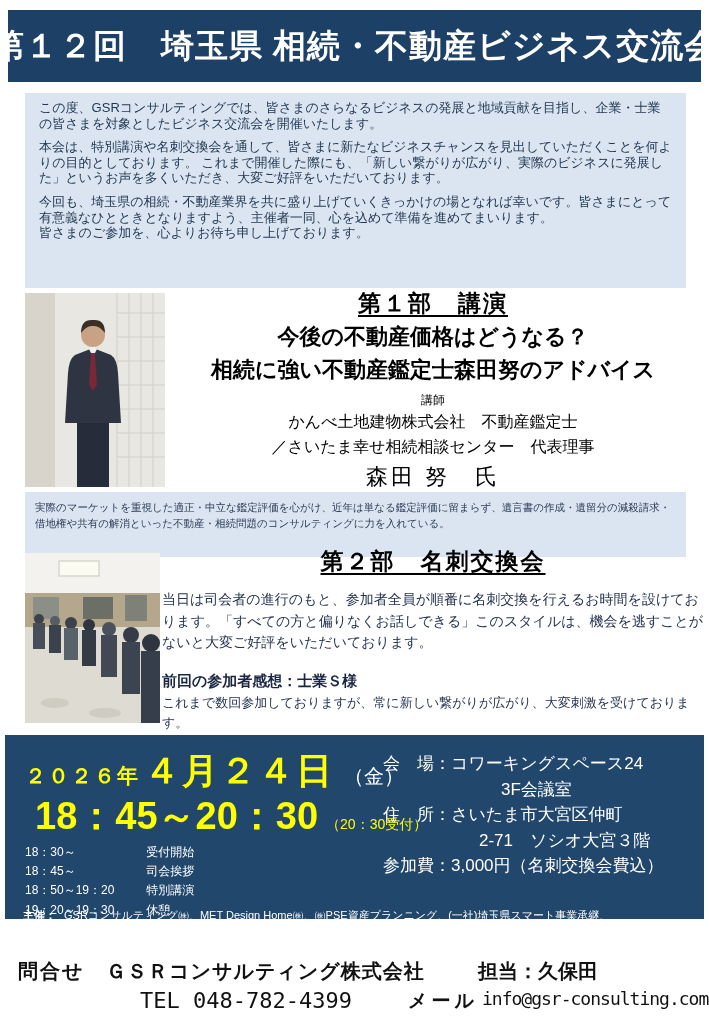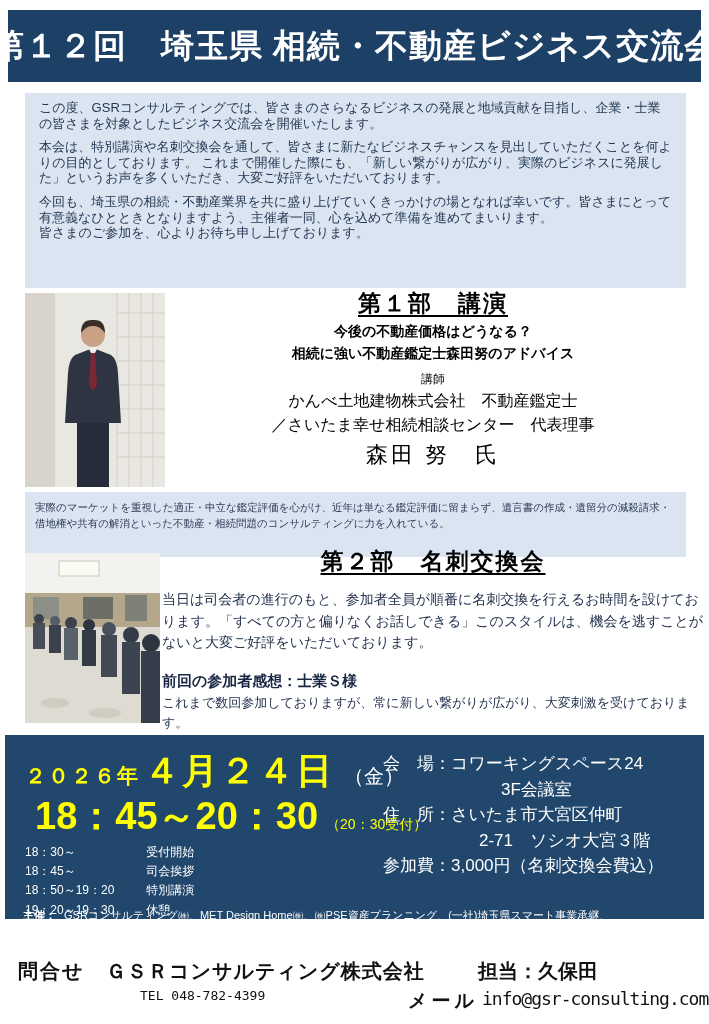--- a/index.html
+++ b/index.html
@@ -35,21 +35,21 @@
   .photo{position:absolute;background:#ddd;overflow:hidden;}
   .speaker-photo{left:25px;top:293px;width:140px;height:194px;}
   .networking-photo{left:25px;top:553px;width:135px;height:170px;}
   .sec1-content{
     position:absolute;left:162px;top:288px;width:542px;text-align:center;color:#000;
   }
   .sec-heading{
     font-size:23px;font-weight:bold;text-decoration:underline;
     text-underline-offset:4px;letter-spacing:2px;color:#000;
   }
-  .sec1-title{font-size:14px;font-weight:bold;line-height:1.35;margin-top:3px;}
+  .sec1-title{font-size:22px;font-weight:bold;line-height:1.35;margin-top:3px;font-family:Liberation Serif, serif;}
   .lecturer-label{font-size:12px;margin-top:8px;}
   .affiliation{font-size:16px;line-height:1.45;margin-top:1px;}
   .speaker-name{font-size:22px;font-weight:normal;letter-spacing:3px;margin-top:4px;}
   .bio-box{
     position:absolute;left:25px;top:492px;width:661px;height:65px;
     background:var(--light-blue);
     padding:7px 10px;font-size:10.5px;line-height:1.55;color:#2b3a55;
   }
   
   .sec2-content{position:absolute;left:162px;top:546px;width:542px;}
@@ -89,21 +89,21 @@
   }
   .organizer-label{white-space:nowrap;margin-right:8px;font-weight:bold;}
   .organizer-lines{}
   
   .footer{position:absolute;left:0;top:952px;width:709px;height:72px;background:#fff;color:#111;}
   .footer-line1{position:absolute;top:6px;left:0;width:100%;height:28px;}
   .footer-line2{position:absolute;top:36px;left:0;width:100%;height:28px;}
   .inquiry-label{position:absolute;left:18px;font-size:20px;font-weight:bold;letter-spacing:2px;}
   .footer-company{position:absolute;left:106px;font-size:20px;font-weight:bold;letter-spacing:1px;}
   .footer-person{position:absolute;left:478px;font-size:20px;font-weight:bold;}
-  .footer-tel{position:absolute;left:140px;font-size:13px;font-family:"DejaVu Sans Mono","Liberation Mono",monospace;}
+  .footer-tel{position:absolute;left:140px;font-size:22px;font-family:"DejaVu Sans Mono","Liberation Mono",monospace;}
   .footer-mail-label{position:absolute;left:408px;font-size:19px;font-weight:bold;letter-spacing:4px;}
   .footer-email{position:absolute;left:482px;font-size:18px;font-family:"DejaVu Sans Mono","Liberation Mono",monospace;letter-spacing:-1px;}
 </style>
 </head>
 <body>
 
 <div class="page">
 
   <div class="banner">
     <h1>第１２回　埼玉県 相続・不動産ビジネス交流会</h1>

